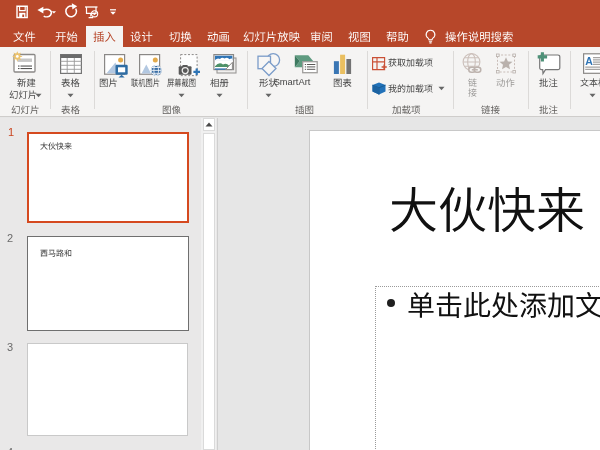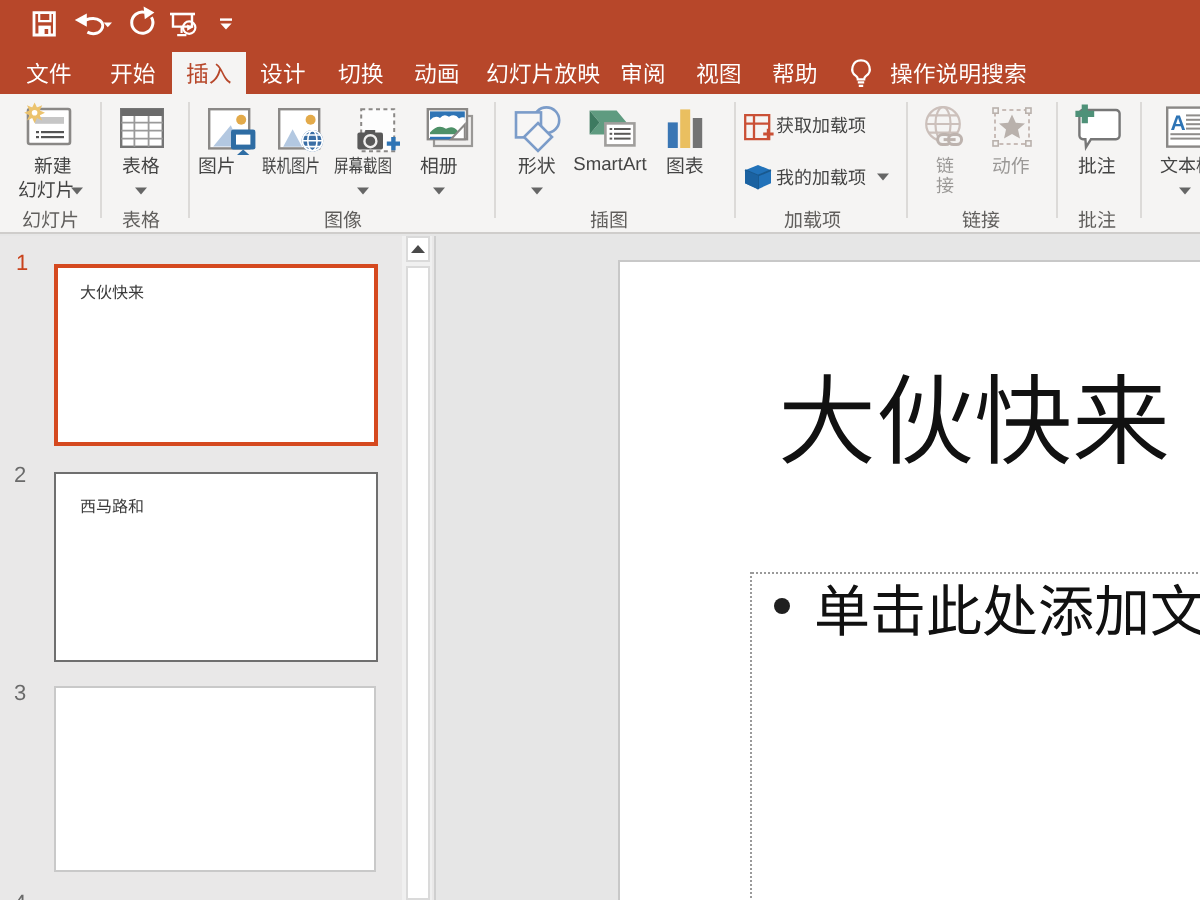--- a/index.html
+++ b/index.html
@@ -173,21 +173,21 @@
     <svg class="abs" style="left:216.2px;top:92.9px" width="7" height="5" viewBox="0 0 7 5">
       <path d="M0.5 0.8 L3.5 4.2 L6.5 0.8 z" fill="#666"></path>
     </svg>
     <svg class="tx" style="left:259.40000000000003px;top:77.6px;fill:#444444;" width="18.8" height="9.4" viewBox="0 0 2000 1000" preserveAspectRatio="none">
       <use href="#r5f62" x="0"></use>
       <use href="#r72b6" x="1000"></use>
     </svg>
     <svg class="abs" style="left:265.3px;top:92.6px" width="7" height="5" viewBox="0 0 7 5">
       <path d="M0.5 0.8 L3.5 4.2 L6.5 0.8 z" fill="#666"></path>
     </svg>
-    <div class="abs" style="left:285px;top:77px;width:40px;height:10px;font-size:9.3px;color:#444;text-align:center;line-height:10px">SmartArt</div>
+    <div class="abs" style="left:272px;top:77px;width:40px;height:10px;font-size:9.3px;color:#444;text-align:center;line-height:10px">SmartArt</div>
     <svg class="tx" style="left:332.6px;top:77.6px;fill:#444444;" width="18.8" height="9.4" viewBox="0 0 2000 1000" preserveAspectRatio="none">
       <use href="#r56fe" x="0"></use>
       <use href="#r8868" x="1000"></use>
     </svg>
     <svg class="tx" style="left:388px;top:58.2px;fill:#444444;" width="45" height="9" viewBox="0 0 5000 1000" preserveAspectRatio="none">
       <use href="#r83b7" x="0"></use>
       <use href="#r53d6" x="1000"></use>
       <use href="#r52a0" x="2000"></use>
       <use href="#r8f7d" x="3000"></use>
       <use href="#r9879" x="4000"></use>

